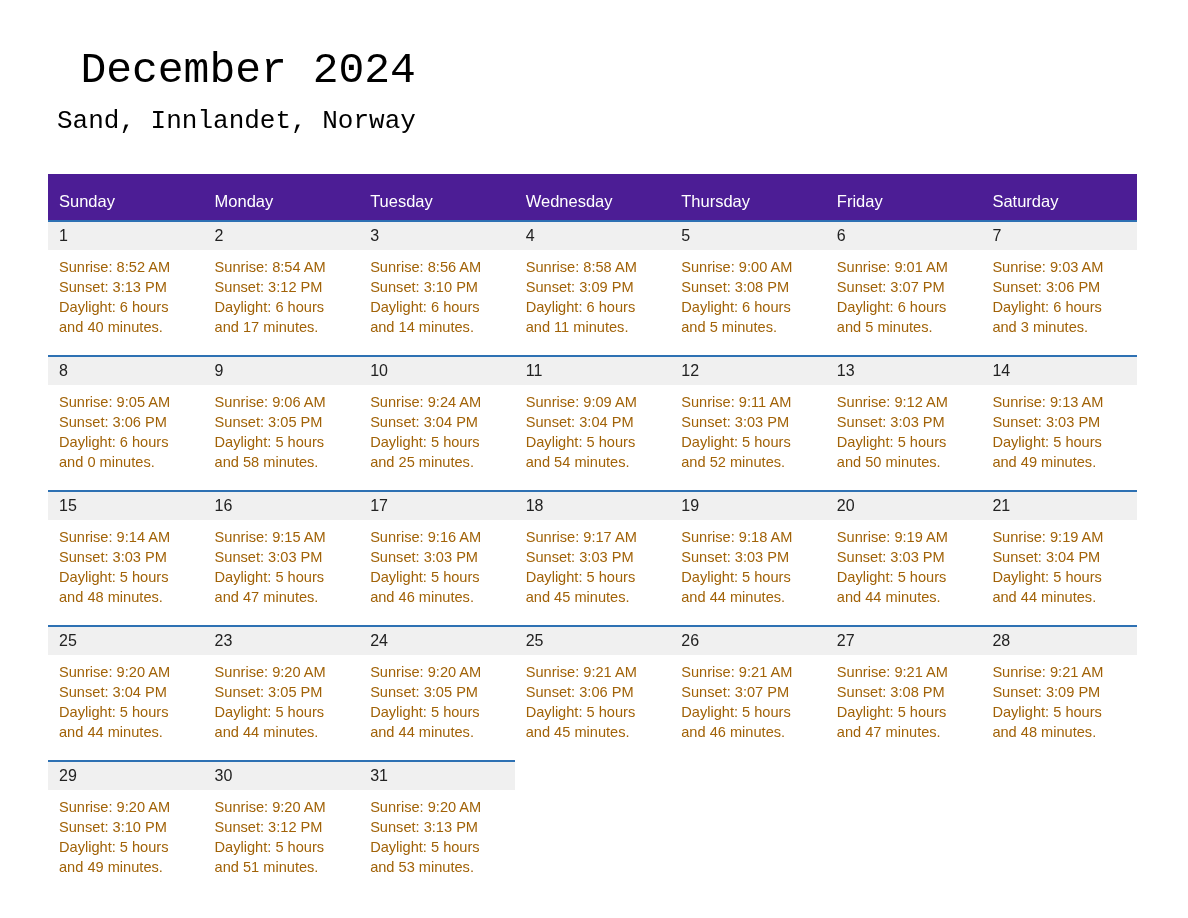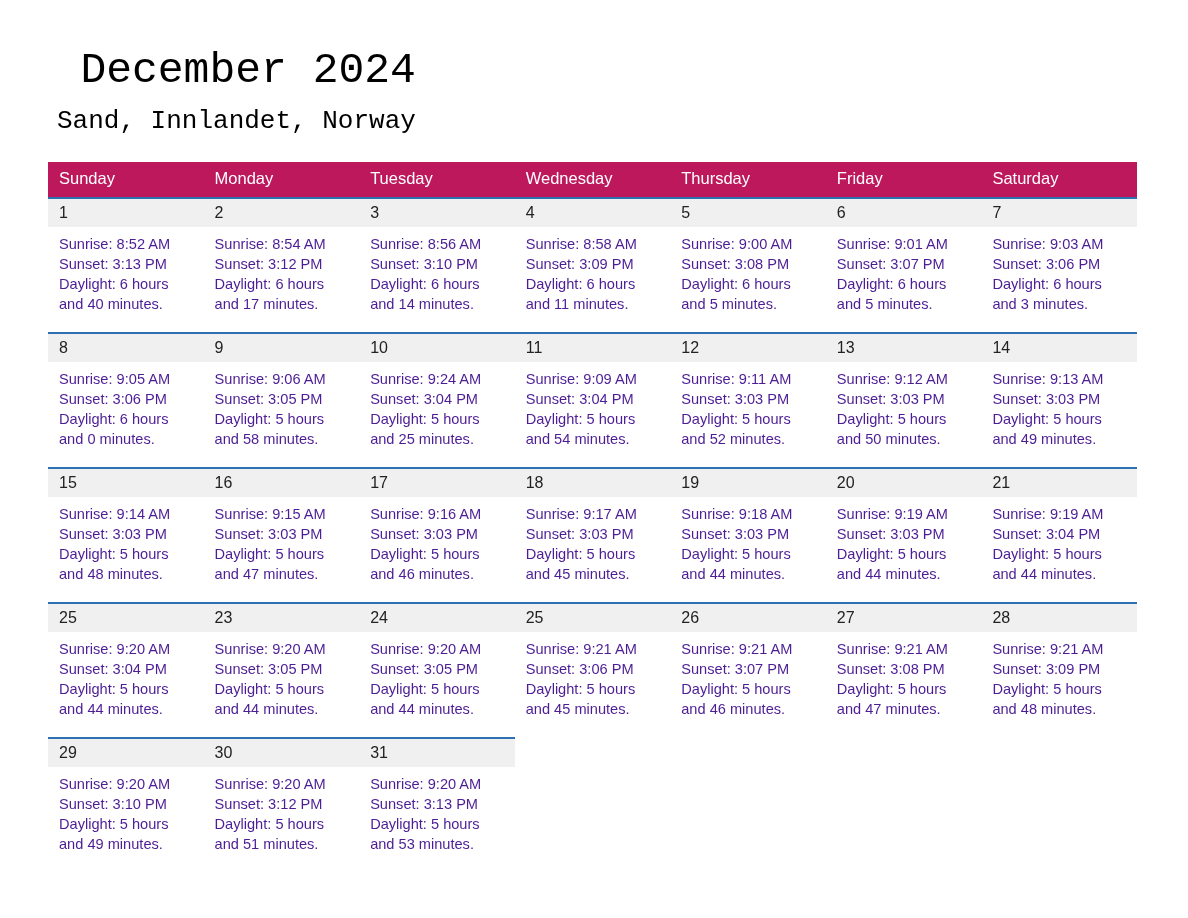--- a/index.html
+++ b/index.html
@@ -75,41 +75,41 @@
     color: #000000;
     line-height: 1.12;
     font-weight: normal;
     margin: 0;
     white-space: nowrap;
   }
   .cal-subtitle {
     font-size: 26px;
     color: #000000;
     line-height: 1.2;
-    margin: 11px 0 4px 0;
+    margin: 11px 0 16px 0;
     font-weight: normal;
     white-space: nowrap;
   }
 
   
   .cal-wrap {
     margin: 21px 51px 0 48px;
   }
   table.calendar {
     border-collapse: collapse;
     table-layout: fixed;
     width: 1089px;
   }
   table.calendar th {
-    background: #be185d;
+    background: #4c1d95;
     color: #ffffff;
     font-size: 16.5px;
     font-weight: normal;
     text-align: left;
-    padding: 7px 0 9px 11px;
+    padding: 18px 0 9px 11px;
     height: 18px;
     box-sizing: border-box;
   }
   td.day-cell {
     vertical-align: top;
     padding: 0;
     border-top: 2px solid #2e71b3;
     height: 135px;
     box-sizing: border-box;
   }
@@ -123,21 +123,21 @@
     padding: 5px 0 5px 11px;
     line-height: 1.1;
     min-height: 12px;
   }
   td.day-cell.empty .daynum {
     background: transparent;
   }
   .details {
     padding: 7px 0 0 11px;
     font-size: 14.6px;
-    color: #4c1d95;
+    color: #a16207;
     line-height: 20px;
   }
   .details div {
     white-space: nowrap;
   }
 </style>
 </head>
 <body>
 
 <div class="page">

